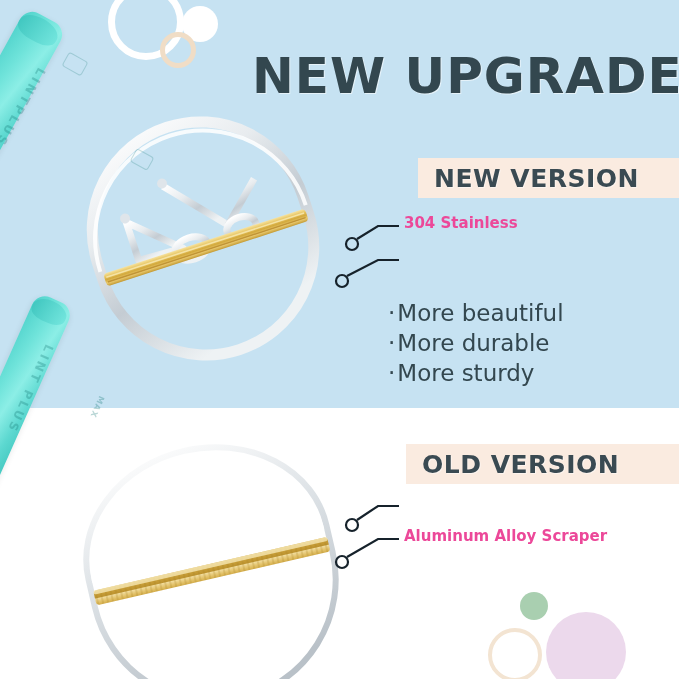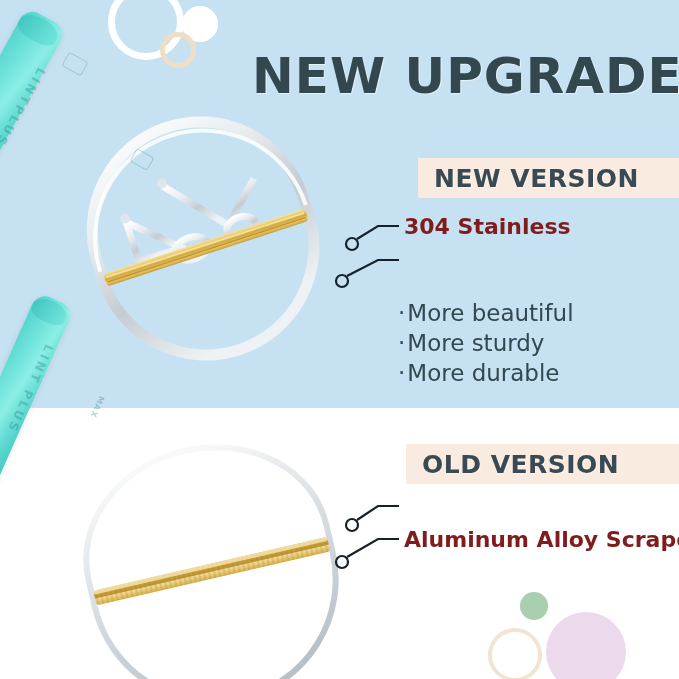--- a/index.html
+++ b/index.html
@@ -42,30 +42,30 @@
   .band-text{
     font-size:25px;font-weight:bold;color:#3a4a52;
     letter-spacing:.5px;margin-left:16px;white-space:nowrap;
     text-shadow:1px 1px 0 rgba(255,255,255,.45);
   }
   #band-new{left:418px;top:158px;width:270px;height:40px;}
   #band-old{left:406px;top:444px;width:286px;height:40px;}
 
   
   .callout{
-    position:absolute;font-size:22px;font-weight:bold;color:#7f1d1d;
+    position:absolute;font-size:15px;font-weight:bold;color:#ec4899;
     white-space:nowrap;letter-spacing:0px;
   }
   #call-n1{left:404px;top:214px;}
   #call-n2{left:404px;top:248px;}
   #call-o1{left:404px;top:494px;}
   #call-o2{left:404px;top:527px;}
 
   
-  .bullets{position:absolute;left:398px;top:298px;}
+  .bullets{position:absolute;left:388px;top:298px;}
   .bullet{
     font-size:23px;color:#33474f;line-height:30px;white-space:nowrap;
     font-weight:normal;
   }
   .bullet .bdot{margin-right:2px;}
 
   
   .leader{position:absolute;left:0;top:0;width:679px;height:679px;pointer-events:none;}
 
   
@@ -206,25 +206,25 @@
   <div class="band" id="band-new">
     <span class="band-text">NEW VERSION</span>
   </div>
   <div class="callout" id="call-n1">304 Stainless</div>
 
   <div class="bullets">
     <div class="bullet">
       <span class="bdot">·</span><span>More beautiful</span>
     </div>
     <div class="bullet">
+      <span class="bdot">·</span><span>More durable</span>
+    </div>
+    <div class="bullet">
       <span class="bdot">·</span><span>More sturdy</span>
     </div>
-    <div class="bullet">
-      <span class="bdot">·</span><span>More durable</span>
-    </div>
   </div>
 
   <div class="band" id="band-old">
     <span class="band-text">OLD VERSION</span>
   </div>
   <div class="callout" id="call-o2">Aluminum Alloy Scraper</div>
 
 </div>
 
 </body></html>

